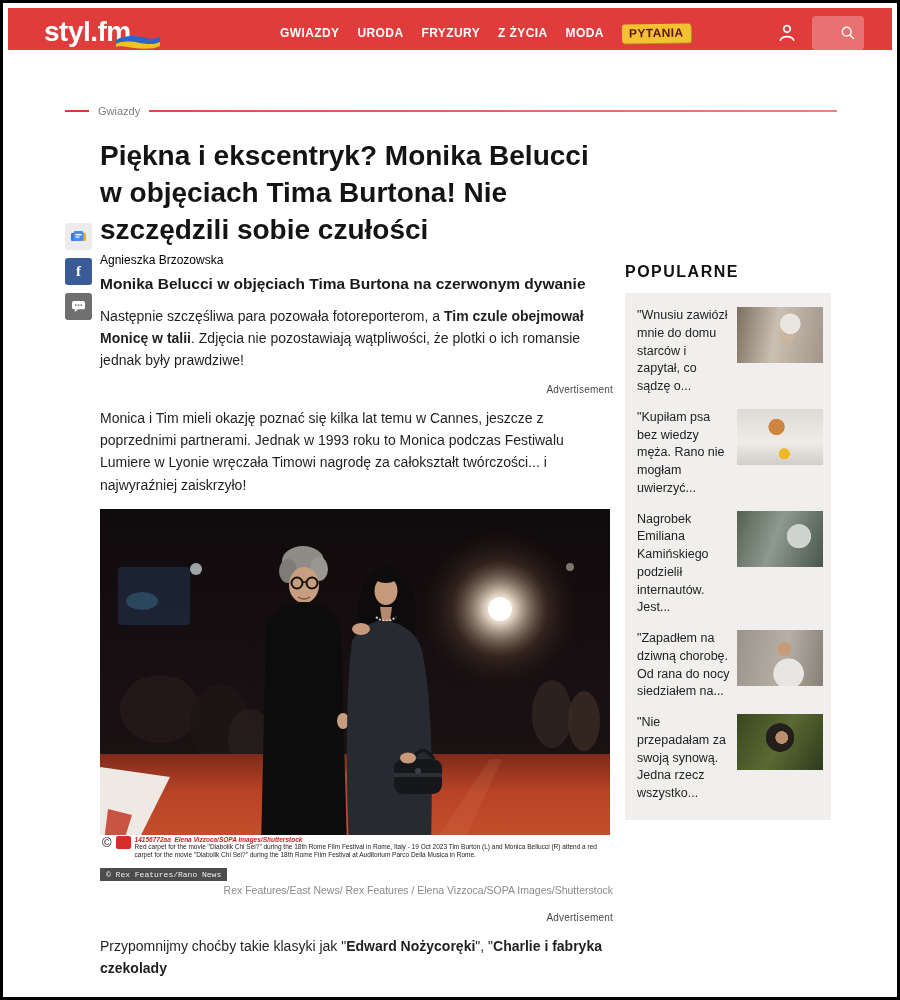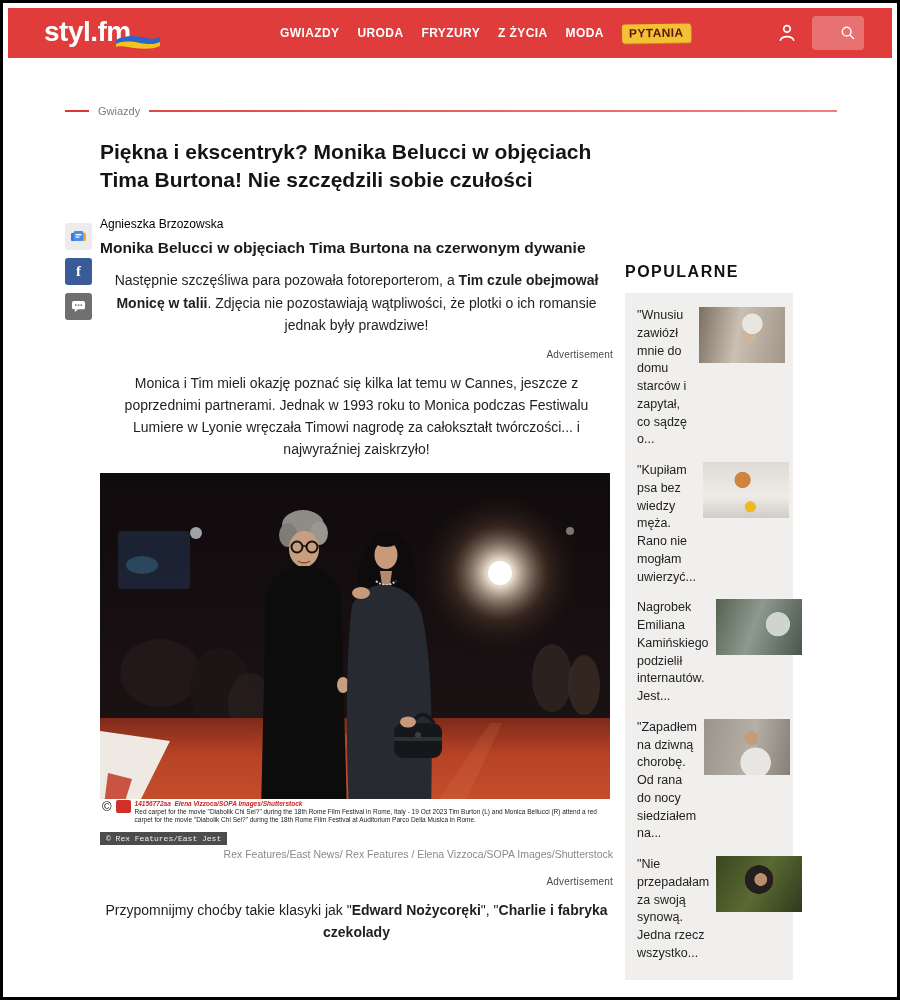--- a/index.html
+++ b/index.html
@@ -3,21 +3,21 @@
 <meta charset="utf-8">
 <style>
   * { margin:0; padding:0; box-sizing:border-box; }
   body { background:#888; font-family:"Liberation Sans", sans-serif; }
   .page {
     position:relative; width:900px; height:1000px; margin:0 auto;
     background:#fff; border:3px solid #000; overflow:hidden;
   }
   
   .header {
-    position:absolute; top:5px; left:5px; right:5px; height:50px;
+    position:absolute; top:5px; left:5px; right:5px; height:42px;
     background:#e03c3c; display:flex; align-items:center;
   }
   .logo { position:absolute; left:36px; top:8px; color:#fff; font-size:28px;
     font-weight:bold; letter-spacing:-0.5px; cursor:pointer; }
   .logo-wave { position:absolute; left:108px; top:26px; }
   .nav { position:absolute; left:272px; top:0; height:50px; display:flex; align-items:center; gap:18px; }
   .nav-item { color:#fff; font-size:12px; font-weight:bold; letter-spacing:0.4px; cursor:pointer; white-space:nowrap; }
   .nav-item.hl { background:#f2c232; color:#5c1414; padding:2px 7px 3px; border-radius:3px; transform:rotate(-1deg); box-shadow:1px 1px 0 #b88f1a; }
   .hdr-icons { position:absolute; right:28px; top:0; height:50px; display:flex; align-items:center; gap:14px; }
   .search-box { width:52px; height:34px; background:rgba(255,255,255,0.28); border-radius:4px;
@@ -28,41 +28,41 @@
   .bc-label { font-size:11px; color:#7c7c7c; cursor:pointer; }
   .bc-line { flex:1; height:2px; background:linear-gradient(90deg,#e04848,#f08080); }
   
   .share-rail { position:absolute; left:62px; top:220px; display:flex; flex-direction:column; gap:8px; }
   .share-btn { width:27px; height:27px; border-radius:3px; display:flex; align-items:center; justify-content:center; cursor:pointer; }
   .share-gnews { background:#ececec; }
   .share-fb { background:#3a5a98; color:#fff; font-weight:bold; font-size:15px; font-family:"Liberation Serif",serif; }
   .share-cmt { background:#6f6f6f; }
   
   .article { position:absolute; left:97px; top:135px; width:513px; }
-  .title { font-size:21px; line-height:1.32; font-weight:bold; color:#141414; margin-bottom:24px; }
+  .title { font-size:28px; line-height:1.32; font-weight:bold; color:#141414; margin-bottom:4px; }
   .author { font-size:12px; color:#000000; margin-bottom:8px; }
   .subhead { font-size:15.5px; font-weight:bold; color:#1a1a1a; margin-bottom:12px; }
-  .para { font-size:14px; line-height:1.58; color:#1f1f1f; margin-bottom:13px;text-align:center; }
+  .para { font-size:14px; line-height:1.58; color:#1f1f1f; margin-bottom:13px; }
   .para b { font-weight:bold; }
   .ad-label { font-size:10px; color:#4a4a4a; text-align:right; margin:9px 0 12px; letter-spacing:0.2px; }
   .red-link { color:#e23b3b; cursor:pointer; }
   
   .photo-wrap { position:relative; width:510px; height:352px; margin:4px 0 2px; }
   .photo-svg { display:block; }
   .photo-caption { position:absolute; left:0; right:0; top:326px; background:#fff; padding:1px 2px;
     display:flex; gap:4px; align-items:flex-start; }
   .copy-glyph { font-size:13px; line-height:1; color:#111; }
   .ed-badge { width:15px; height:13px; background:#d03028; border-radius:2px; flex:0 0 auto; }
   .cap-text { font-size:6.5px; line-height:1.18; color:#1a1a1a; }
   .cap-line1 { color:#c22; font-weight:bold; font-style:italic; }
   .photo-badge { display:inline-block; background:#4c4c4c; color:#eee; font-family:"Liberation Mono",monospace;
     font-size:8px; padding:2px 6px; margin-top:1px; }
   .credit-line { text-align:right; font-size:10.5px; color:#8a8a8a; margin:3px 0 16px; }
   
-  .sidebar { position:absolute; left:622px; top:260px; width:168px; }
+  .sidebar { position:absolute; left:622px; top:260px; width:206px; }
   .pop-heading { font-size:16px; font-weight:bold; color:#111; letter-spacing:1.5px; margin-bottom:12px; }
   .pop-box { background:#f0efed; padding:14px 8px 4px 12px; }
   .pop-item { display:flex; gap:7px; margin-bottom:13px; cursor:pointer; }
   .pop-text { font-size:12.5px; line-height:1.42; color:#222; width:99px; }
   .thumb { width:86px; height:56px; flex:0 0 auto; }
   .thumb1 { background:radial-gradient(circle at 62% 30%,#e9e5df 0 15%,transparent 16%),radial-gradient(circle at 58% 52%,#cdb49c 0 12%,transparent 13%),linear-gradient(100deg,#7c6f60 0%,#c9bfb2 45%,#a2968a 100%); }
   .thumb2 { background:radial-gradient(circle at 46% 32%,#cf8440 0 13%,transparent 14%),radial-gradient(circle at 55% 80%,#f0b823 0 8%,transparent 9%),linear-gradient(180deg,#dedbd6 0%,#efece8 60%,#d0ccc7 100%); }
   .thumb3 { background:radial-gradient(circle at 72% 45%,#cfd4cf 0 17%,transparent 18%),linear-gradient(110deg,#55624f 0%,#8e998f 45%,#49564a 100%); }
   .thumb4 { background:radial-gradient(circle at 55% 34%,#c69b78 0 11%,transparent 12%),radial-gradient(circle at 60% 78%,#e8e6e2 0 22%,transparent 23%),linear-gradient(100deg,#9a948a 0%,#b5afa5 55%,#857f75 100%); }
   .thumb5 { background:radial-gradient(circle at 52% 42%,#bb8e6d 0 11%,transparent 12%),radial-gradient(circle at 50% 42%,#241f1d 0 26%,transparent 27%),linear-gradient(120deg,#39461f 0%,#5a6a33 50%,#2e3a1c 100%); }
@@ -209,21 +209,21 @@
           <circle cx="318" cy="262" r="3" fill="#3a3f45"></circle>
           <ellipse cx="308" cy="249" rx="8" ry="5.5" fill="#c89a7c"></ellipse>
         </g>
       </svg>
       <div class="photo-caption">
         <span class="copy-glyph">©</span>
         <span class="ed-badge"></span>
         <span class="cap-text"><span class="cap-line1"><span>14156772aa</span>&nbsp;&nbsp;<span>Elena Vizzoca/SOPA Images/Shutterstock</span></span><br><span>Red carpet for the movie "Diabolik Chi Sei?" during the 18th Rome Film Festival in Rome, Italy - 19 Oct 2023 Tim Burton (L) and Monica Bellucci (R) attend a red carpet for the movie "Diabolik Chi Sei?" during the 18th Rome Film Festival at Auditorium Parco Della Musica in Rome.</span></span>
       </div>
     </div>
-    <div class="photo-badge">© Rex Features/East Jest</div>
+    <div class="photo-badge">© Rex Features/Rano News</div>
     <div class="credit-line">Rex Features/East News/ Rex Features / Elena Vizzoca/SOPA Images/Shutterstock</div>
 
     <div class="ad-label">Advertisement</div>
 
 
     <p class="para"><span>Przypomnijmy choćby takie klasyki jak "</span><b>Edward Nożycoręki</b><span>", "</span><b>Charlie i fabryka czekolady</b></p>
 
     
   </div>
 

